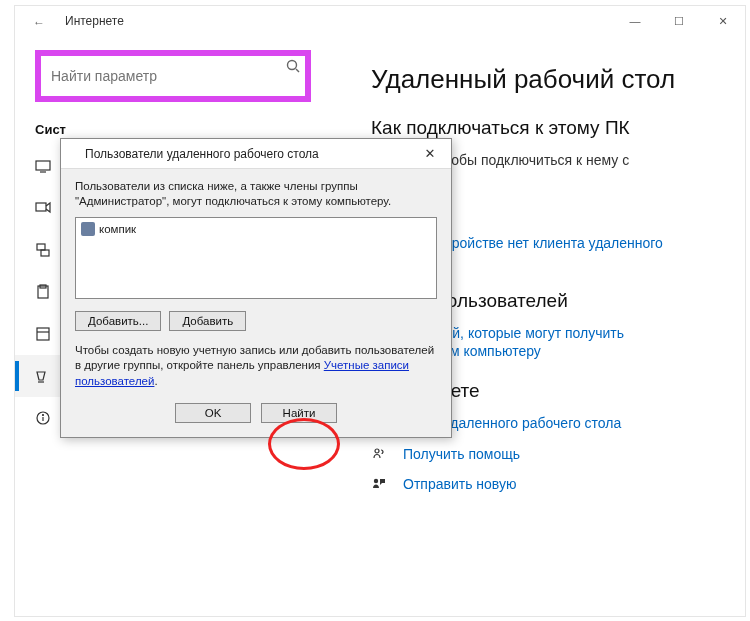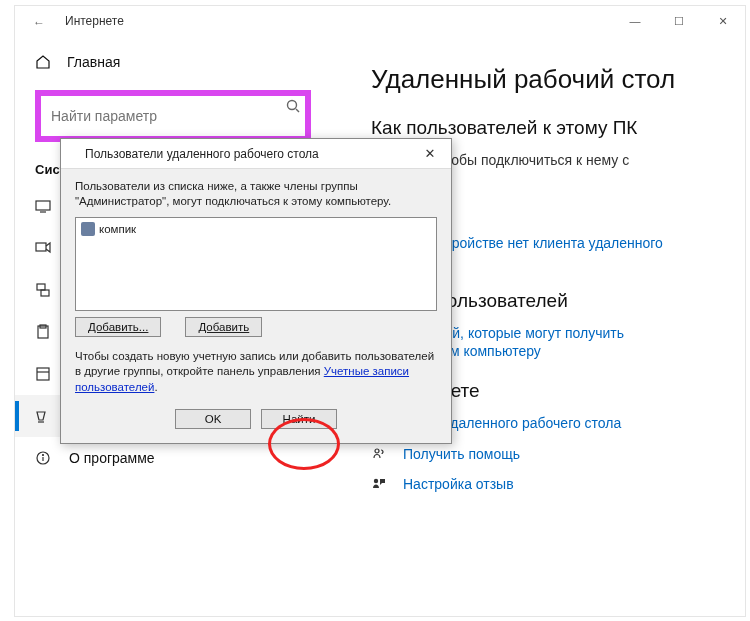--- a/index.html
+++ b/index.html
@@ -41,25 +41,25 @@
   .help-row { display: flex; align-items: center; gap: 14px; margin-top: 14px; font-size: 14px; }
   .help-row .hicon { width: 18px; color: #333; }
 
   
   .overlay { position: absolute; inset: 0; background: transparent; z-index: 10; }
   .dialog { position: absolute; left: 60px; top: 138px; width: 392px; background: #f0f0f0; border: 1px solid #888; box-shadow: 2px 2px 10px rgba(0,0,0,0.25); }
   .dlg-title { display: flex; align-items: center; height: 30px; padding: 0 8px 0 24px; font-size: 12px; color: #222; background: #fff; border-bottom: 1px solid #ddd; }
   .dlg-title .x { margin-left: auto; width: 26px; height: 20px; display: flex; align-items: center; justify-content: center; font-size: 13px; color: #333; }
   .dlg-body { padding: 10px 14px 14px 14px; font-size: 11.5px; color: #222; }
   .dlg-body .desc { margin-bottom: 8px; line-height: 1.3; }
-  .listbox { border: 1px solid #888; background: #fff; height: 94px; padding: 3px; overflow: auto; }
+  .listbox { border: 1px solid #888; background: #fff; height: 82px; padding: 3px; overflow: auto; }
   .list-row { display: flex; align-items: center; gap: 4px; font-size: 11.5px; padding: 1px 2px; }
   .list-row .uicon { width: 14px; height: 14px; background: #6a7fa0; border-radius: 2px; }
   .admin-note { margin-top: 14px; font-size: 11.5px; }
-  .btn-row { margin-top: 6px; display: flex; gap: 24px; text-decoration: underline; }
+  .btn-row { margin-top: 12px; display: flex; gap: 8px; }
   .btn-row button, .dlg-foot button { font-size: 11.5px; padding: 3px 12px; border: 1px solid #888; background: #e6e6e6; color: #111; min-width: 76px; }
   .create-note { margin-top: 12px; font-size: 11.5px; line-height: 1.35; }
   .create-note .cp-link { color: #0a2bcc; text-decoration: underline; cursor: pointer; }
   .dlg-foot { display: flex; justify-content: center; gap: 10px; padding: 0 14px 14px 14px; }
 
   
   .ring { position: absolute; border: 3px solid #e22; border-radius: 50%; width: 72px; height: 52px; left: 268px; top: 418px; z-index: 20; pointer-events: none; }
 </style>
 </head>
 <body>
@@ -72,28 +72,20 @@
     <div class="wincontrols">
       <div class="btn">—</div>
       <div class="btn">☐</div>
       <div class="btn">✕</div>
     </div>
   </div>
 
   <div class="body">
 
     <div class="sidebar">
-      <div class="home-row">
-        <span class="icon">
-          <svg class="icon-svg" viewBox="0 0 16 16" fill="none" stroke="currentColor" stroke-width="1.2">
-              <path d="M2 7 L8 2 L14 7 V14 H2 Z"></path>
-            </svg>
-        </span>
-        <span>Главная</span>
-      </div>
       <div class="search-wrap">
         <div class="search-box">
           <input class="search" placeholder="Найти параметр" style="">
           <span class="mag">
             <svg class="icon-svg" viewBox="0 0 16 16" fill="none" stroke="currentColor" stroke-width="1.4">
                 <circle cx="7" cy="7" r="4.5"></circle>
                 <line x1="11" y1="11" x2="14" y2="14"></line>
               </svg>
           </span>
         </div>
@@ -163,21 +155,21 @@
                 <circle cx="8" cy="5" r="0.5" fill="currentColor"></circle>
               </svg>
             </span>
           <span>О программе</span>
         </div>
       </div>
     </div>
 
     <div class="content">
       <h1>Удаленный рабочий стол</h1>
-      <h2>Как пользователей к этому ПК</h2>
+      <h2>Как подключаться к этому ПК</h2>
       <p>е имя ПК, чтобы подключиться к нему с</p>
       <p>устройства:</p>
       <div class="pcname">JJ3JG1</div>
       <div><span class="link"><span>аленном устройстве нет клиента удаленного</span><br><span>ола?</span></span></div>
 
       <h2>записи пользователей</h2>
       <div><span class="link"><span>ользователей, которые могут получить</span><br><span>доступ к этом компьютеру</span></span></div>
 
       <h2>в Интернете</h2>
       <div><span class="link">Настройка удаленного рабочего стола</span></div>
@@ -193,21 +185,21 @@
         <span class="link">Получить помощь</span>
       </div>
       <div class="help-row">
         <span class="hicon">
             <svg class="icon-svg" viewBox="0 0 16 16" fill="currentColor">
               <circle cx="5" cy="5" r="2.2"></circle>
               <path d="M2 12c0-2 1.5-3.5 3-3.5s3 1.5 3 3.5z"></path>
               <path d="M9 3h5v4h-3l-2 2z"></path>
             </svg>
           </span>
-        <span class="link">Настройка отзыв</span>
+        <span class="link">Отправить новую</span>
       </div>
     </div>
 
   </div>
 </div>
 
 <div class="overlay">
   <div class="dialog">
     <div class="dlg-title">
       <span>Пользователи удаленного рабочего стола</span>

